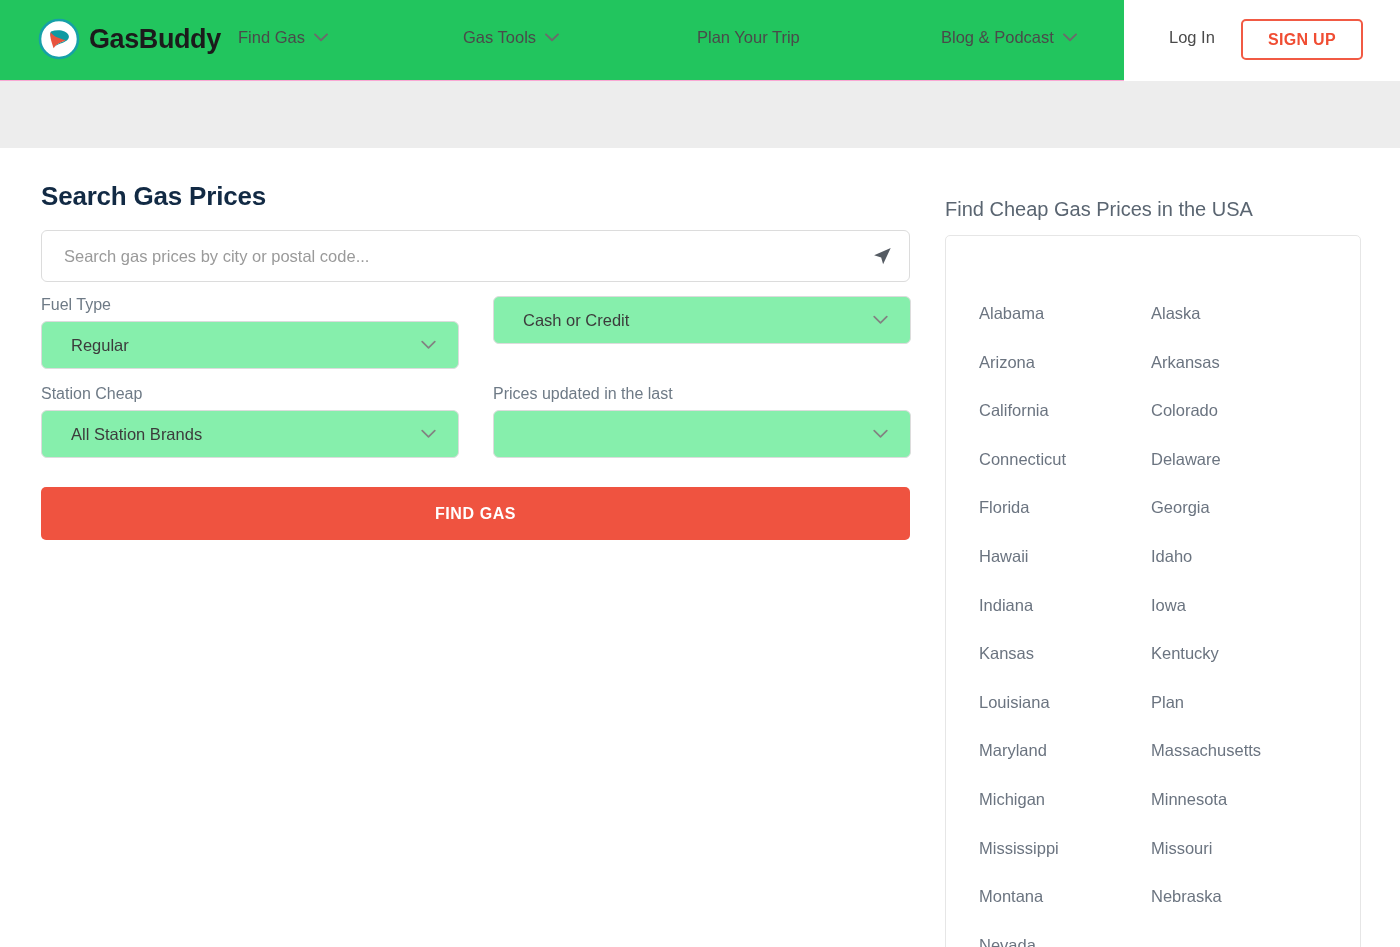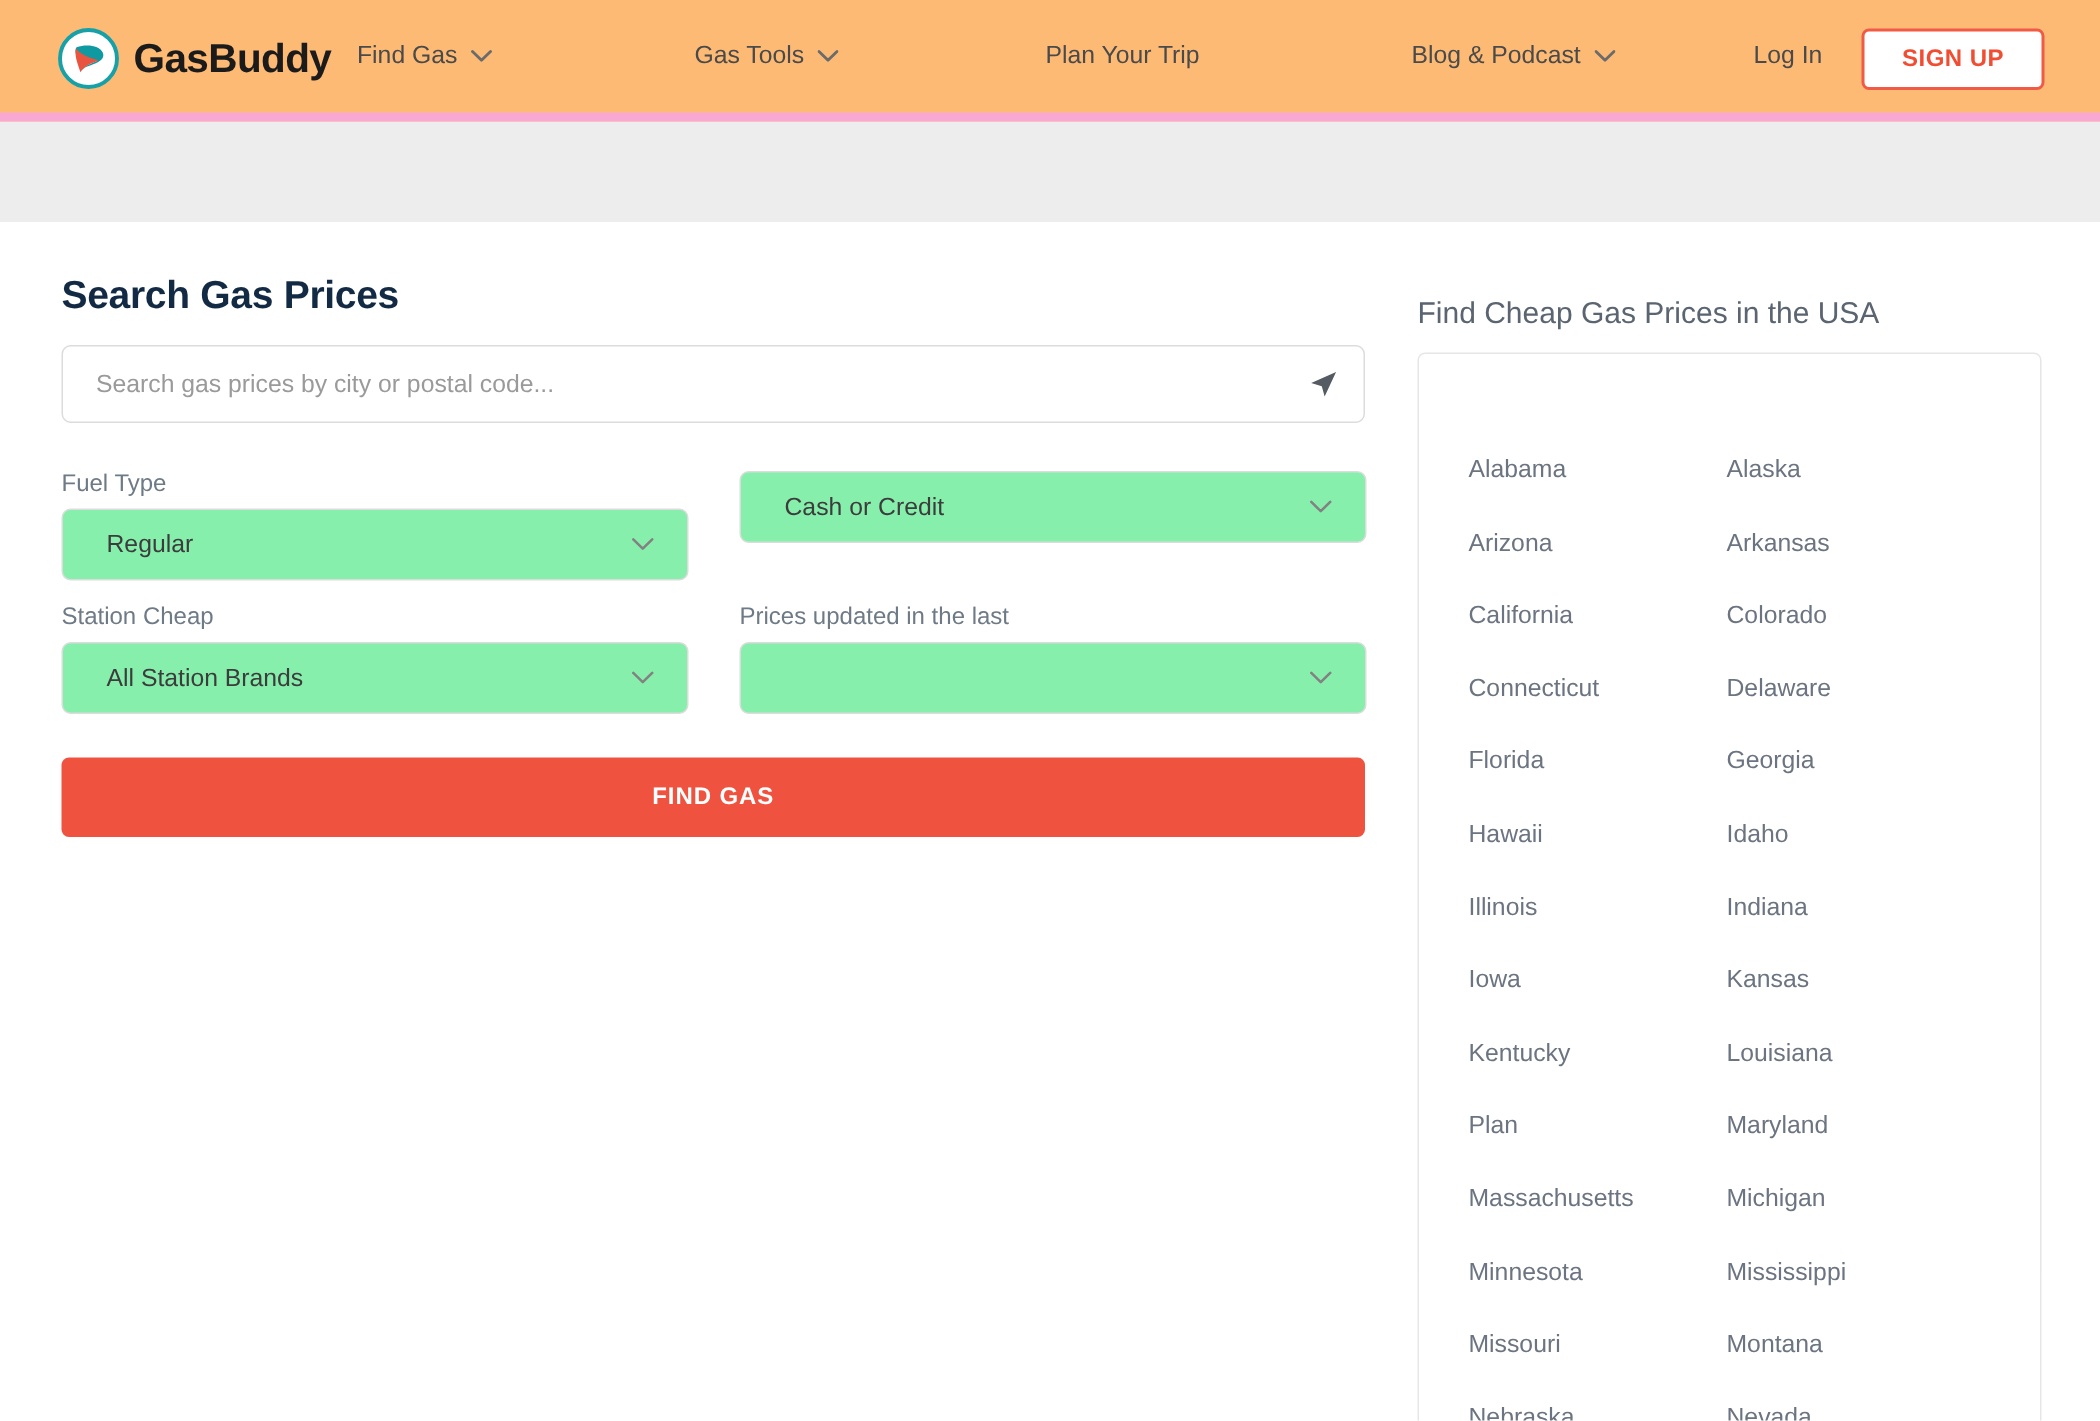--- a/index.html
+++ b/index.html
@@ -9,26 +9,26 @@
     height: 947px;
     overflow: hidden;
     background: #ffffff;
     font-family: "Liberation Sans", sans-serif;
     -webkit-font-smoothing: antialiased;
   }
 
   
   .header {
     position: relative;
-    width: 1400px;
+    width: 1124px;
     height: 81px;
-    background: #fdba74;
-    display: flex;
-    align-items: center;
-    border-bottom: 6px solid #f9a8d4;
+    background: #22c55e;
+    display: flex;
+    align-items: center;
+    border-bottom: 1px solid #f9a8d4;
   }
 
   .logo-wrap {
     position: absolute;
     left: 38px;
     top: 18px;
     display: flex;
     align-items: center;
     gap: 9px;
     cursor: pointer;
@@ -152,21 +152,21 @@
     border: 0;
     background: transparent;
     cursor: pointer;
     display: flex;
     align-items: center;
     justify-content: center;
     padding: 0;
   }
 
   .form-grid {
-    margin-top: 32px;
+    margin-top: 14px;
     display: grid;
     grid-template-columns: 418px 418px;
     column-gap: 34px;
     row-gap: 16px;
   }
 
   .field-label {
     font-size: 16px;
     color: #6e7a86;
     margin-bottom: 7px;
@@ -373,21 +373,20 @@
           <a class="state-link">Arizona</a>
           <a class="state-link">Arkansas</a>
           <a class="state-link">California</a>
           <a class="state-link">Colorado</a>
           <a class="state-link">Connecticut</a>
           <a class="state-link">Delaware</a>
           <a class="state-link">Florida</a>
           <a class="state-link">Georgia</a>
           <a class="state-link">Hawaii</a>
           <a class="state-link">Idaho</a>
-          <a class="state-link">Illinois</a>
           <a class="state-link">Indiana</a>
           <a class="state-link">Iowa</a>
           <a class="state-link">Kansas</a>
           <a class="state-link">Kentucky</a>
           <a class="state-link">Louisiana</a>
           <a class="state-link">Plan</a>
           <a class="state-link">Maryland</a>
           <a class="state-link">Massachusetts</a>
           <a class="state-link">Michigan</a>
           <a class="state-link">Minnesota</a>

